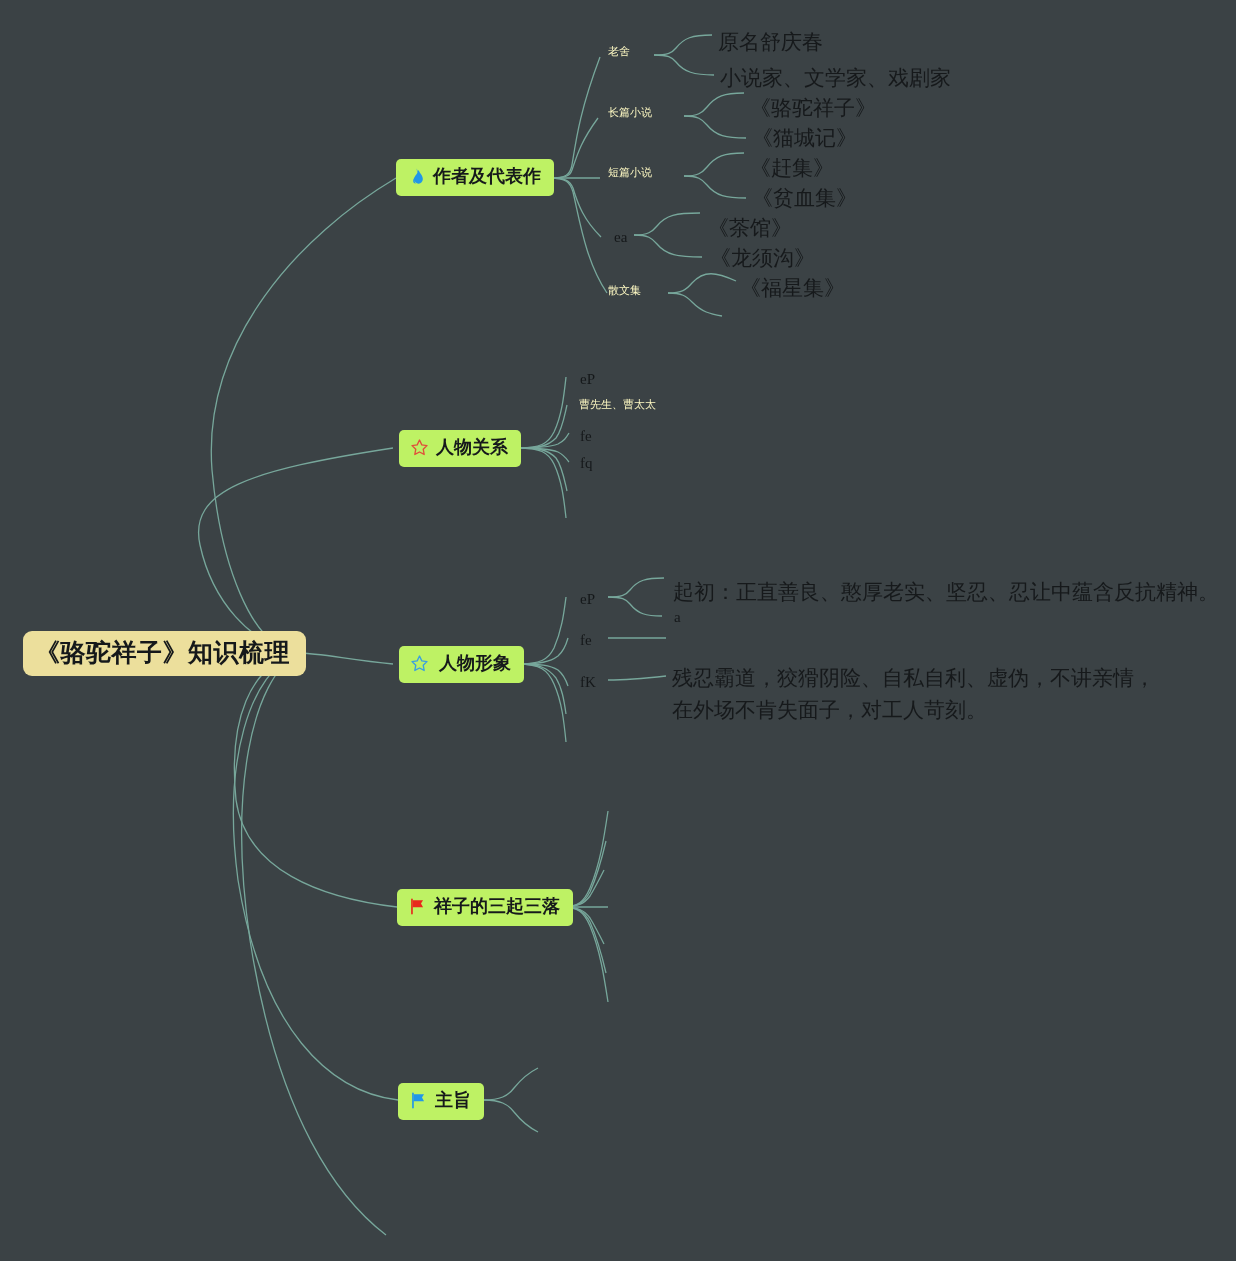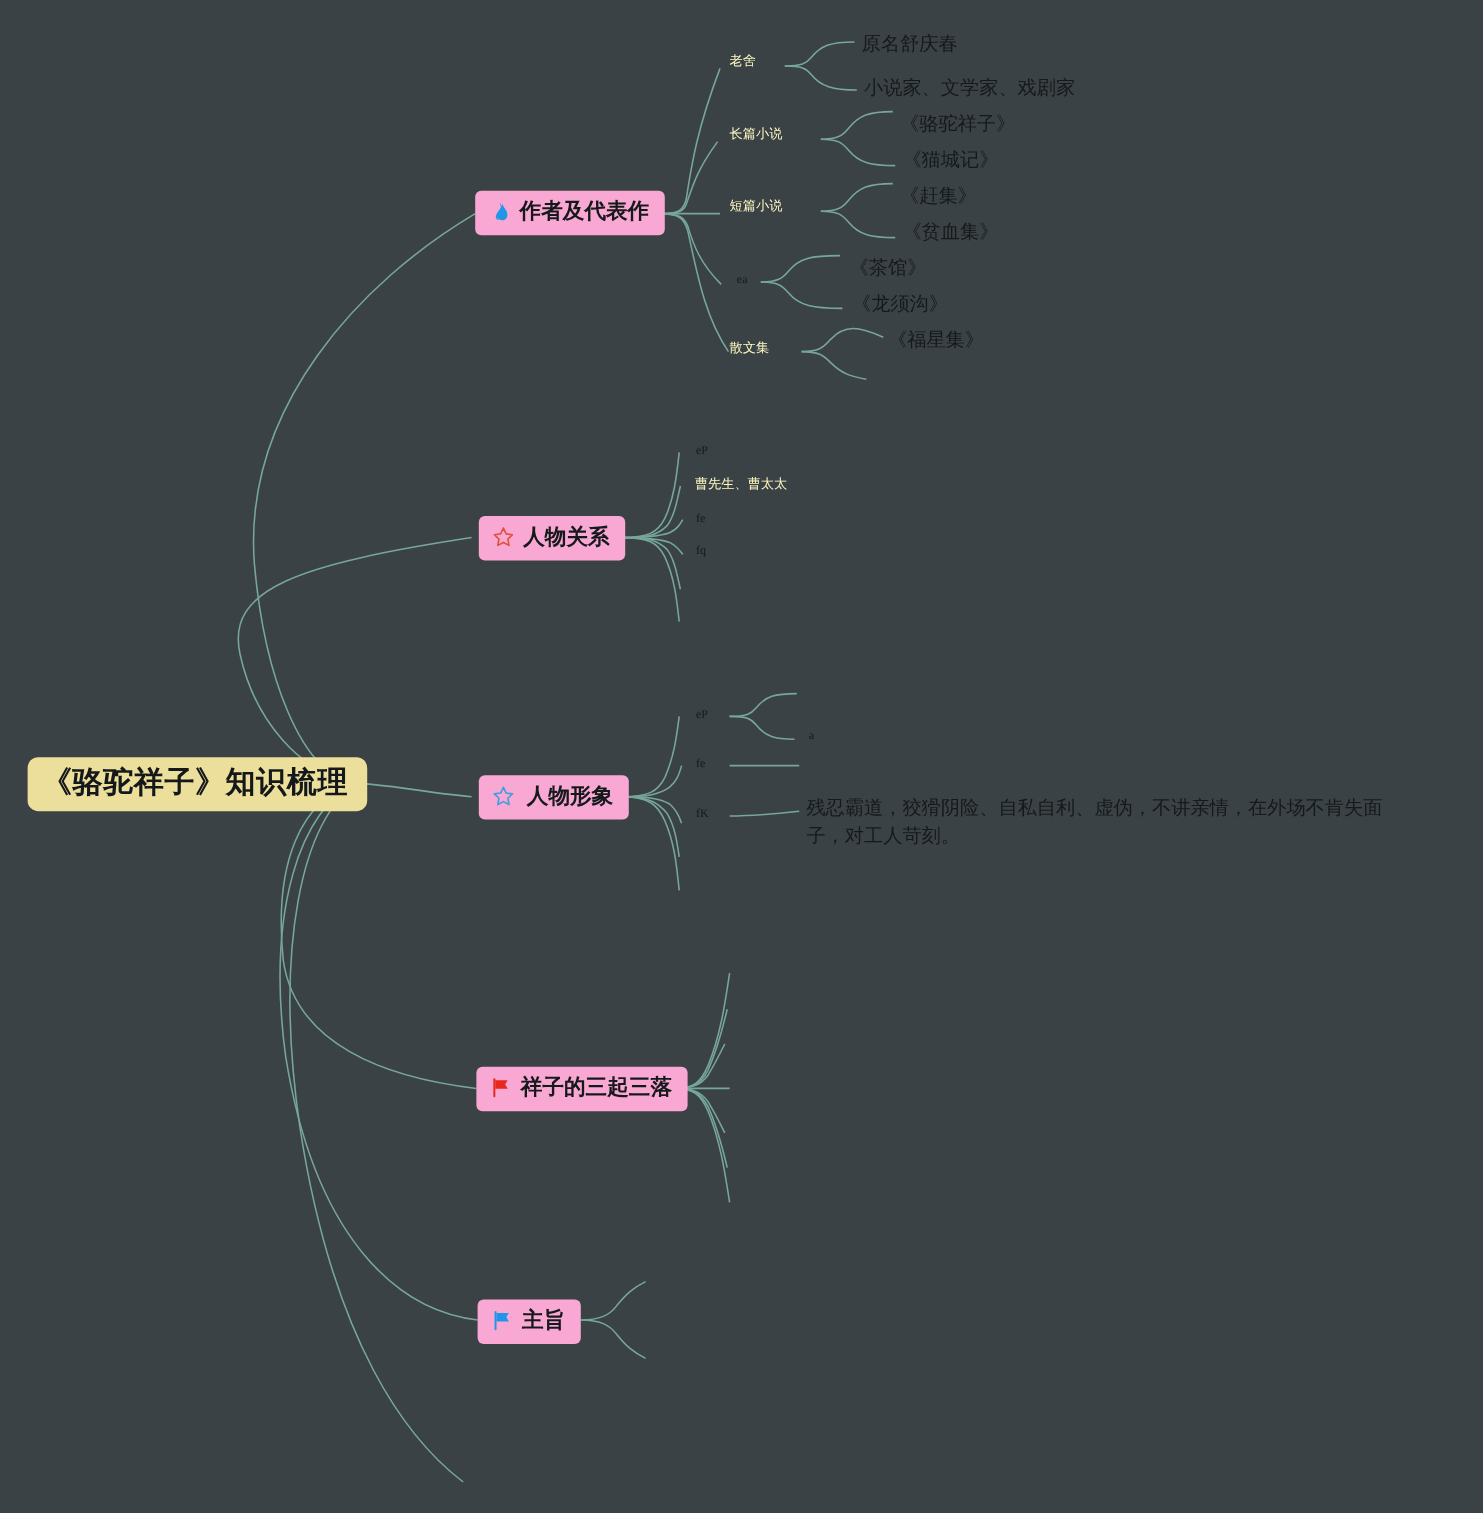--- a/index.html
+++ b/index.html
@@ -40,52 +40,52 @@
     background: #ecdf9c;
     border-radius: 9px;
     color: #15181a;
     font-size: 25px;
     font-weight: bold;
     letter-spacing: .5px;
     padding: 7px 16px 9px 16px;
     line-height: 1.15;
   }
   .branch-node {
-    background: #f9a8d4;
+    background: #bef264;
     border-radius: 5px;
     color: #16191b;
     font-size: 18px;
     font-weight: 600;
     padding: 7px 13px 8px 11px;
     line-height: 1.2;
     display: flex;
     align-items: center;
     gap: 7px;
   }
   .branch-node .ico {
     display: inline-block;
     width: 19px;
     height: 19px;
     flex: 0 0 19px;
     line-height: 0;
   }
   .leaf {
     position: absolute;
     color: #16191b;
-    font-size: 16px;
+    font-size: 21px;
     line-height: 1.5;
     white-space: nowrap;
   }
   .leaf.wrap {
     white-space: normal;
   }
   .leaf-sm {
     position: absolute;
     color: #15181a;
-    font-size: 10px;
+    font-size: 15px;
     font-family: "Liberation Serif", "DejaVu Serif", serif;
     line-height: 1.4;
     white-space: nowrap;
   }
   .leaf-cn {
     position: absolute;
     color: #fef9c3;
     font-size: 11px;
     line-height: 1.45;
     white-space: nowrap;
@@ -209,20 +209,21 @@
   <div class="node branch-node" style="left:399px; top:646px;gap:10px;">
     <span class="ico">
       <svg viewBox="0 0 24 24" width="19" height="19">
         <path d="M12 2.6l2.9 6.1 6.6.9-4.8 4.6 1.2 6.6L12 17.7l-5.9 3.1 1.2-6.6-4.8-4.6 6.6-.9z" fill="none" stroke="#3b9fe0" stroke-width="1.7" stroke-linejoin="round"></path>
       </svg>
     </span>
     <span>人物形象</span>
   </div>
 
   <div class="leaf-sm" style="left:580px; top:589px;">eP</div>
+  <div class="leaf" style="left:673px; top:576px;">起初：正直善良、憨厚老实、坚忍、忍让中蕴含反抗精神。</div>
   <div class="leaf-sm" style="left:674px; top:607px;">a</div>
 
   <div class="leaf-sm" style="left:580px; top:630px;">fe</div>
 
   <div class="leaf-sm" style="left:580px; top:672px;">fK</div>
   <div class="leaf wrap" style="left:672px; top:662px; width:500px;">残忍霸道，狡猾阴险、自私自利、虚伪，不讲亲情，在外场不肯失面子，对工人苛刻。</div>
 
   <div class="leaf-sm" style="left:580px; top:706px; min-width:18px; min-height:14px;"></div>
   <div class="leaf-sm" style="left:580px; top:734px; min-width:18px; min-height:14px;"></div>
 

